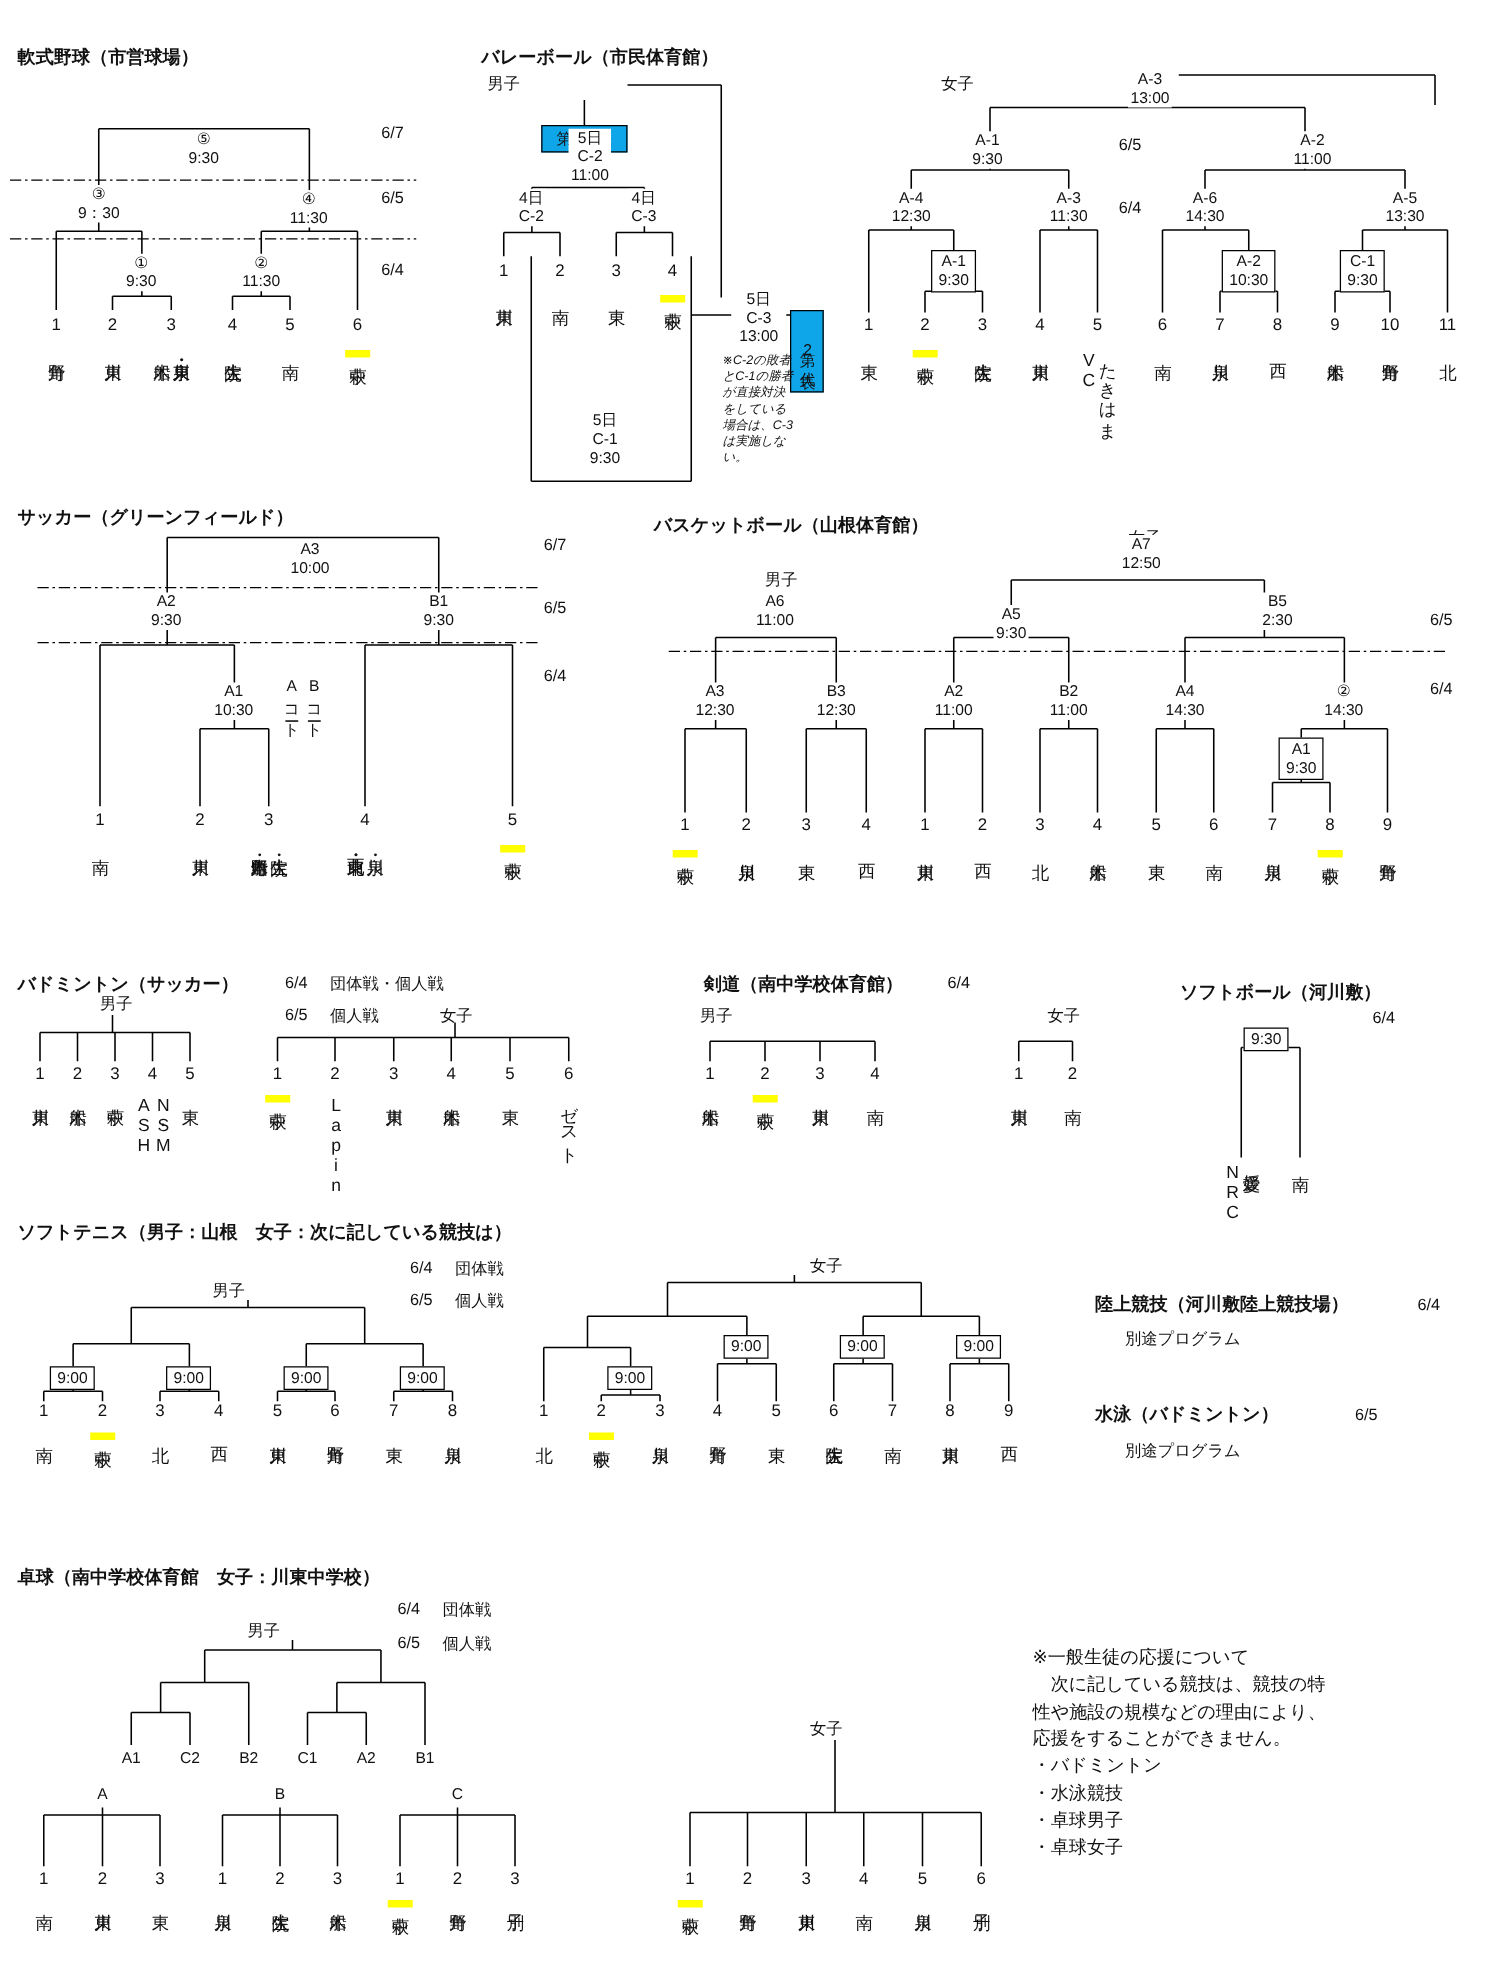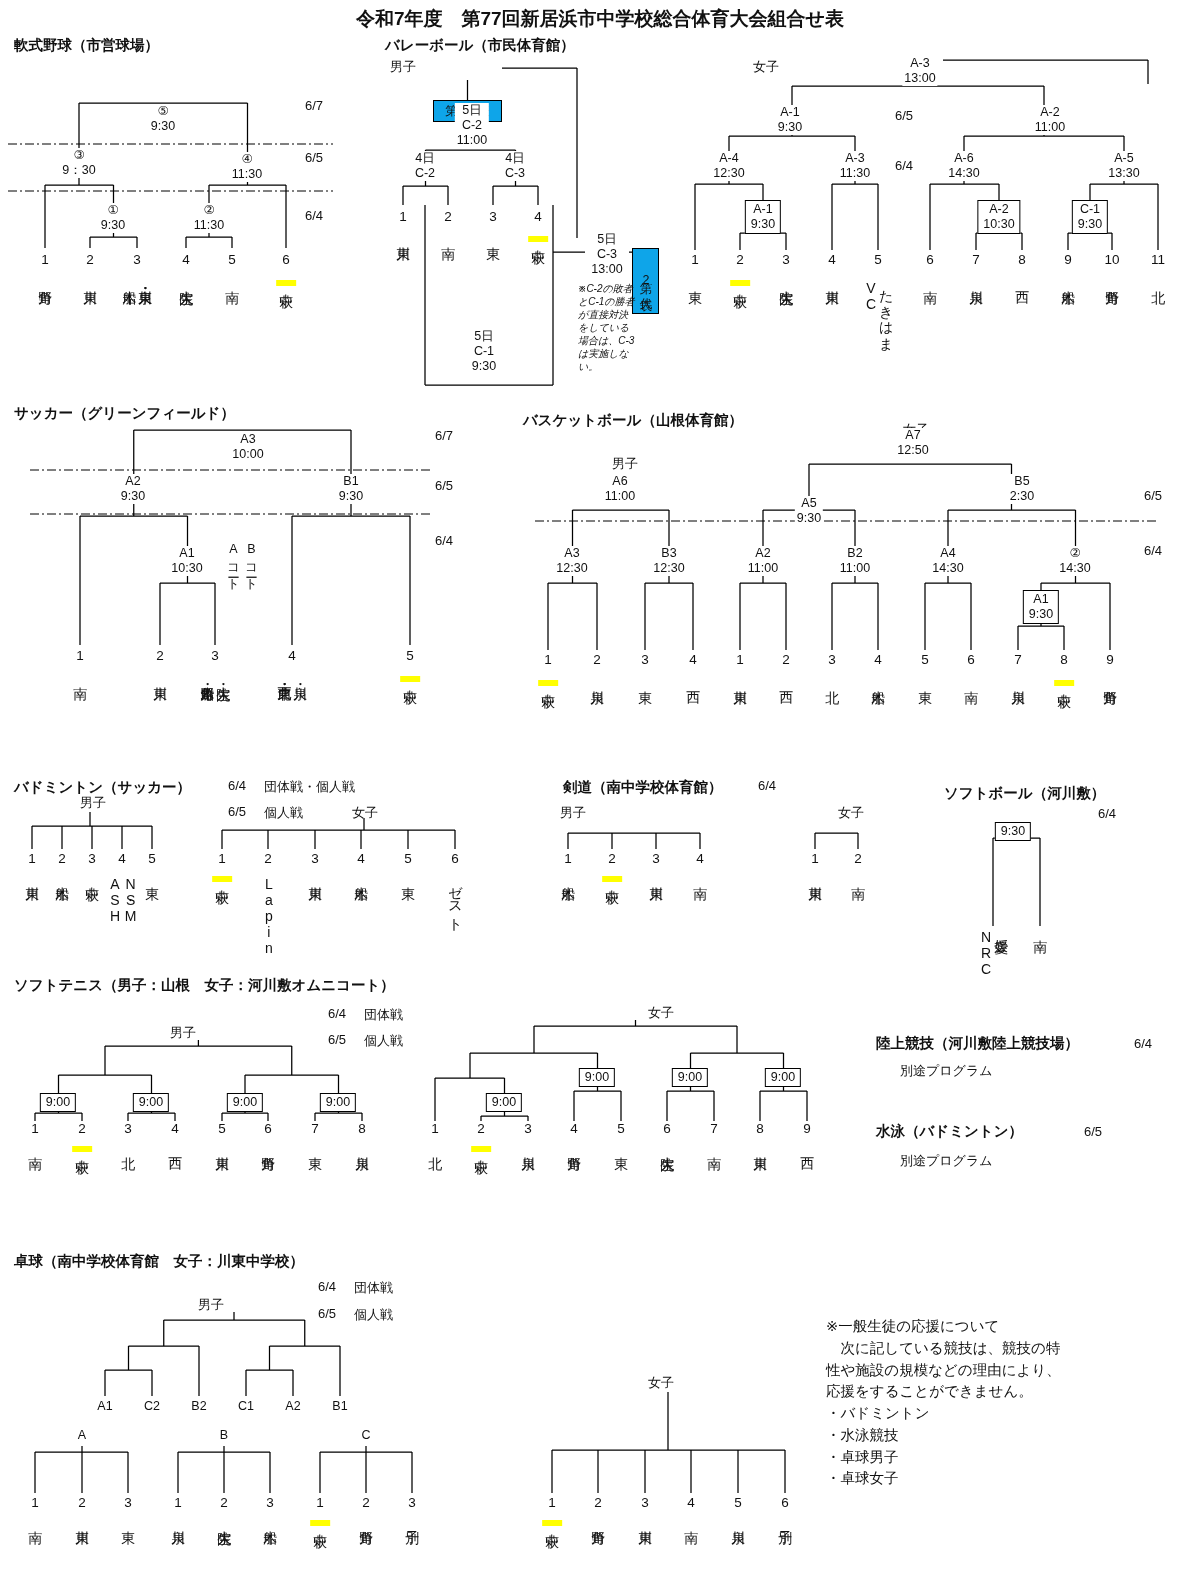--- a/index.html
+++ b/index.html
@@ -66,21 +66,20 @@
       <path d="M105 1046 H291.75 M105 1046 V1075 M291.75 1046 V1075 M198.4 1046 V1040 M58.5 1075 H151.5 M245 1075 H338.5 M58.5 1075 V1113 M151.5 1075 V1113 M245 1075 V1113 M338.5 1075 V1113 M35 1113 H82 M128 1113 H175 M222 1113 H268 M315 1113 H362 M35 1113 V1121 M82 1113 V1121 M128 1113 V1121 M175 1113 V1121 M222 1113 V1121 M268 1113 V1121 M315 1113 V1121 M362 1113 V1121"></path>
     </g>
     <g>
       <path d="M534 1026 H737 M635.5 1026 V1020 M534 1026 V1053 M737 1026 V1053 M470 1053 H597.5 M690.5 1053 H783.5 M470 1053 V1078 M597.5 1053 V1091 M690.5 1053 V1091 M783.5 1053 V1091 M435 1078 H504.5 M435 1078 V1121 M504.5 1078 V1116 M481 1116 H528 M481 1116 V1121 M528 1116 V1121 M574 1091 H621 M574 1091 V1121 M621 1091 V1121 M667 1091 H714 M667 1091 V1121 M714 1091 V1121 M760 1091 H807 M760 1091 V1121 M807 1091 V1121"></path>
     </g>
     <g>
       <path d="M105 1396 V1370 M152 1396 V1370 M105 1370 H152 M128.5 1370 V1346 M199 1396 V1346 M128.5 1346 H199 M163.75 1346 V1320 M246 1396 V1370 M293 1396 V1370 M246 1370 H293 M269.5 1370 V1346 M340 1396 V1346 M269.5 1346 H340 M304.75 1346 V1320 M163.75 1320 H304.75 M234 1320 V1312 M35 1452 H128 M35 1452 V1493 M82 1452 V1493 M128 1452 V1493 M82 1452 V1446 M178 1452 H270 M178 1452 V1493 M224 1452 V1493 M270 1452 V1493 M224 1452 V1446 M320 1452 H412 M320 1452 V1493 M366 1452 V1493 M412 1452 V1493 M366 1452 V1446 M552 1450 H785 M552 1450 V1493 M598 1450 V1493 M645 1450 V1493 M691 1450 V1493 M738 1450 V1493 M785 1450 V1493 M668 1450 V1392"></path>
     </g>
   </svg>
 
-  <div class="pgtitle">令和7年度　第77回新居浜市中学校総合体育大会組合せ表</div>
 
   <div>
     <div class="sec" style="left:14px;top:36px">軟式野球（市営球場）</div>
     <div class="lbl" style="left:163px;top:104px">⑤
 9:30</div>
     <div class="lbl" style="left:79px;top:148px">③
 9：30</div>
     <div class="lbl" style="left:247px;top:152px">④
 11:30</div>
     <div class="lbl" style="left:113px;top:203px">①
@@ -308,21 +307,21 @@
           <span class="vcol">東</span>
         </span>
         <span class="team" style="left: 693px; top: 680px;">
           <span class="vcol">西</span>
         </span>
       </div>
 
     <div class="lab" style="left:903px;top:421px">女子</div>
     <div class="lbl" style="left:913px;top:428px">A7
 12:50</div>
-    <div class="lbl" style="left:809px;top:496px">A5
+    <div class="lbl" style="left:809px;top:484px">A5
 9:30</div>
     <div class="lbl" style="left:1022px;top:474px">B5
 2:30</div>
     <div class="lab" style="left:1144px;top:488px">6/5</div>
     <div class="lab" style="left:1144px;top:543px">6/4</div>
     <div class="lbl" style="left:763px;top:546px">A2
 11:00</div>
     <div class="lbl" style="left:855px;top:546px">B2
 11:00</div>
     <div class="lbl" style="left:948px;top:546px">A4
@@ -484,21 +483,21 @@
           <span class="vcol">NRC</span>
           <span class="vcol">愛媛</span>
         </span>
         <span class="team" style="left: 1040px; top: 929px;">
           <span class="vcol">南</span>
         </span>
       </div>
   </div>
 
   <div>
-    <div class="sec" style="left:14px;top:976px">ソフトテニス（男子：山根　女子：河川敷オムニコート）</div>
+    <div class="sec" style="left:14px;top:976px">ソフトテニス（男子：山根　女子：次に記している競技は）</div>
     <div class="lab" style="left:328px;top:1006px">6/4</div>
     <div class="lab" style="left:364px;top:1006px">団体戦</div>
     <div class="lab" style="left:328px;top:1032px">6/5</div>
     <div class="lab" style="left:364px;top:1032px">個人戦</div>
     <div class="lab" style="left:170px;top:1024px">男子</div>
     <div class="lbl box" style="left:58px;top:1093px">9:00</div>
     <div class="lbl box" style="left:151px;top:1093px">9:00</div>
     <div class="lbl box" style="left:245px;top:1093px">9:00</div>
     <div class="lbl box" style="left:338px;top:1093px">9:00</div>
     <div>

